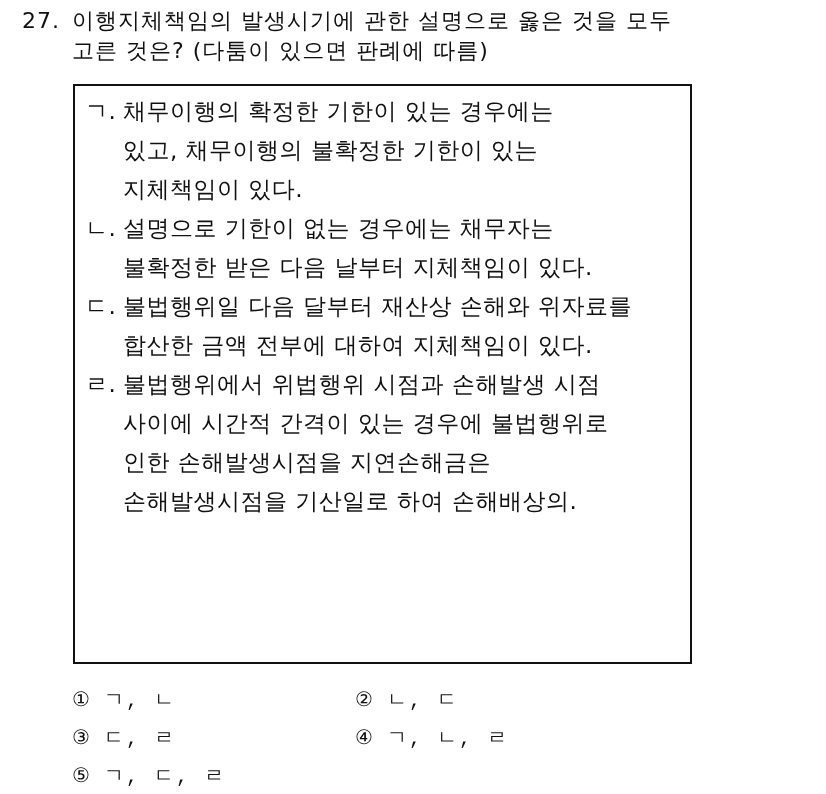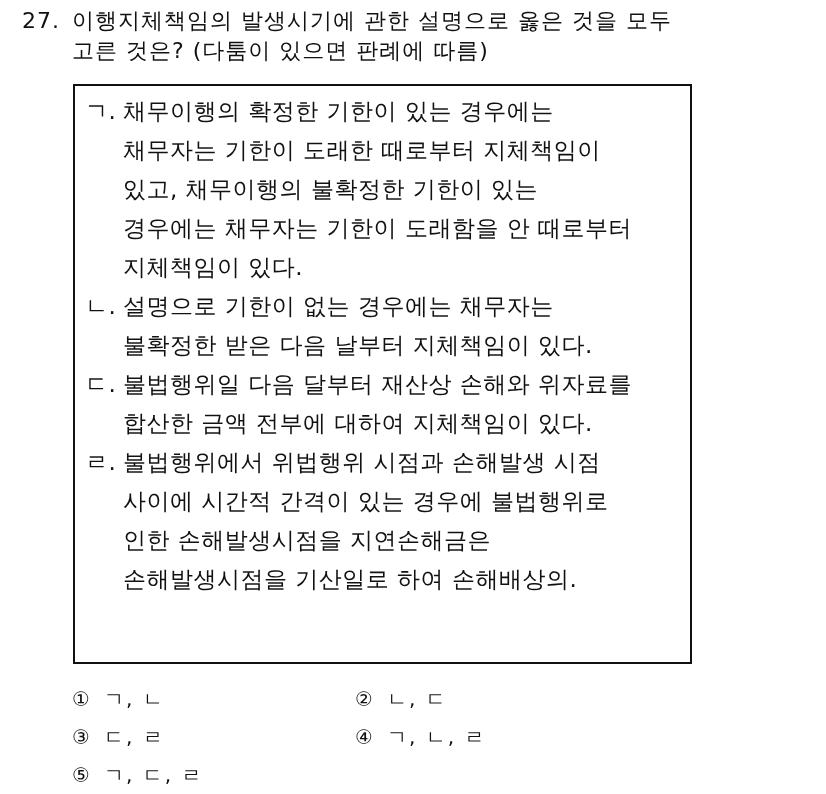--- a/index.html
+++ b/index.html
@@ -63,20 +63,21 @@
       position: absolute;
       left: 0;
       top: 0;
       width: 38px;
     }
     .choices {
       position: absolute;
       left: 72px;
       top: 680px;
       width: 600px;
+      font-family: Liberation Mono, monospace;
     }
     .choice-row {
       display: flex;
       height: 38px;
       align-items: center;
     }
     .choice {
       width: 283px;
       font-size: 20px;
       letter-spacing: 2px;
@@ -99,23 +100,21 @@
     <span class="q-indent"></span><span>고른 것은? (다툼이 있으면 판례에 따름)</span>
   </div>
 </div>
 
 <div class="box">
   <div class="stmt">
     <div class="stmt-line">
       <span class="stmt-label">ㄱ.</span>
       <span>채무이행의 확정한 기한이 있는 경우에는</span>
     </div>
-    <div class="stmt-line"><span>채무자는 기한이 도래한 때로부터 지체책임이</span></div>
     <div class="stmt-line"><span>있고, 채무이행의 불확정한 기한이 있는</span></div>
-    <div class="stmt-line"><span>경우에는 채무자는 기한이 도래함을 안 때로부터</span></div>
     <div class="stmt-line"><span>지체책임이 있다.</span></div>
   </div>
 
   <div class="stmt">
     <div class="stmt-line">
       <span class="stmt-label">ㄴ.</span>
       <span>설명으로 기한이 없는 경우에는 채무자는</span>
     </div>
     <div class="stmt-line"><span>불확정한 받은 다음 날부터 지체책임이 있다.</span></div>
   </div>

